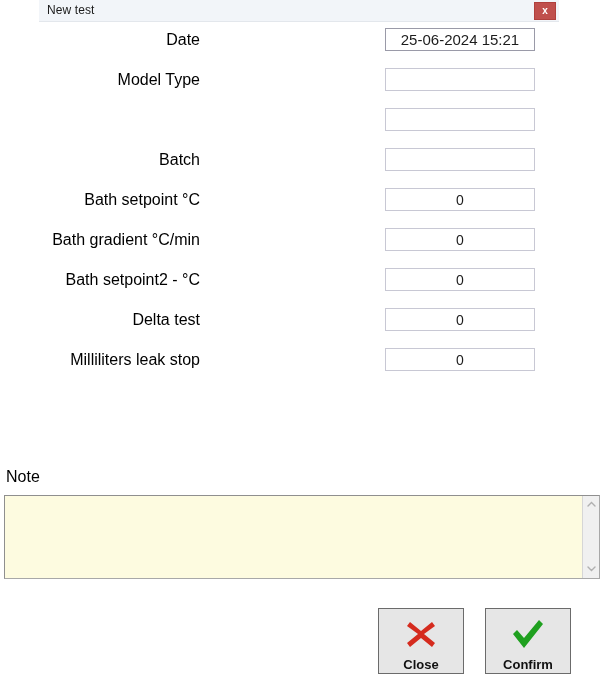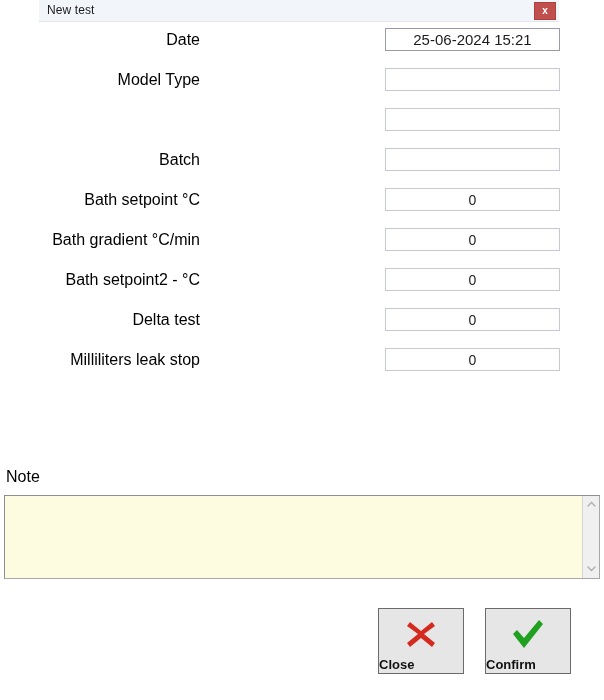--- a/index.html
+++ b/index.html
@@ -69,21 +69,21 @@
     width: 200px;
     text-align: right;
     font-size: 16px;
     color: #000000;
     white-space: nowrap;
   }
   .form-field {
     position: absolute;
     left: 385px;
     top: 6px;
-    width: 175px;
+    width: 150px;
     height: 23px;
     box-sizing: border-box;
     background: #ffffff;
     border: 1px solid #c8c8d4;
     font-family: "Liberation Sans", sans-serif;
     font-size: 14px;
     color: #1c1c1c;
     text-align: center;
     line-height: 21px;
     outline: none;
@@ -165,21 +165,21 @@
   .action-btn.close { left: 378px; top: 608px; }
   .action-btn.confirm { left: 485px; top: 608px; }
   .btn-icon {
     display: block;
     height: 42px;
     text-align: center;
     padding-top: 4px;
   }
   .btn-label {
     display: block;
-    text-align: left;
+    text-align: center;
     font-family: "Liberation Sans", sans-serif;
     font-size: 13px;
     font-weight: bold;
     color: #111111;
   }
 </style>
 </head>
 <body>
 
 <div class="titlebar">

